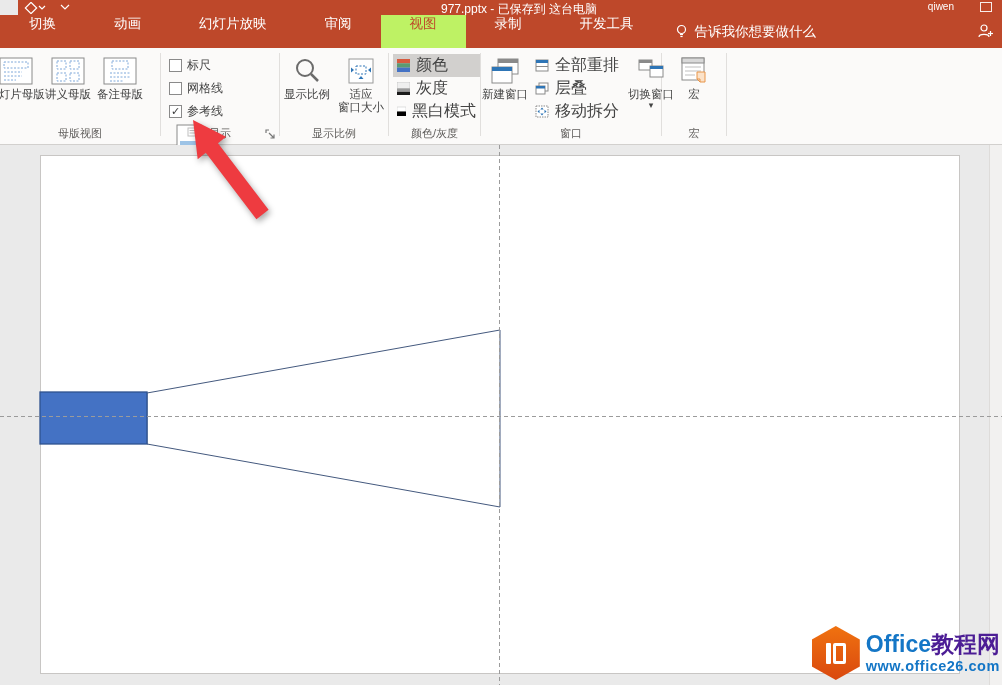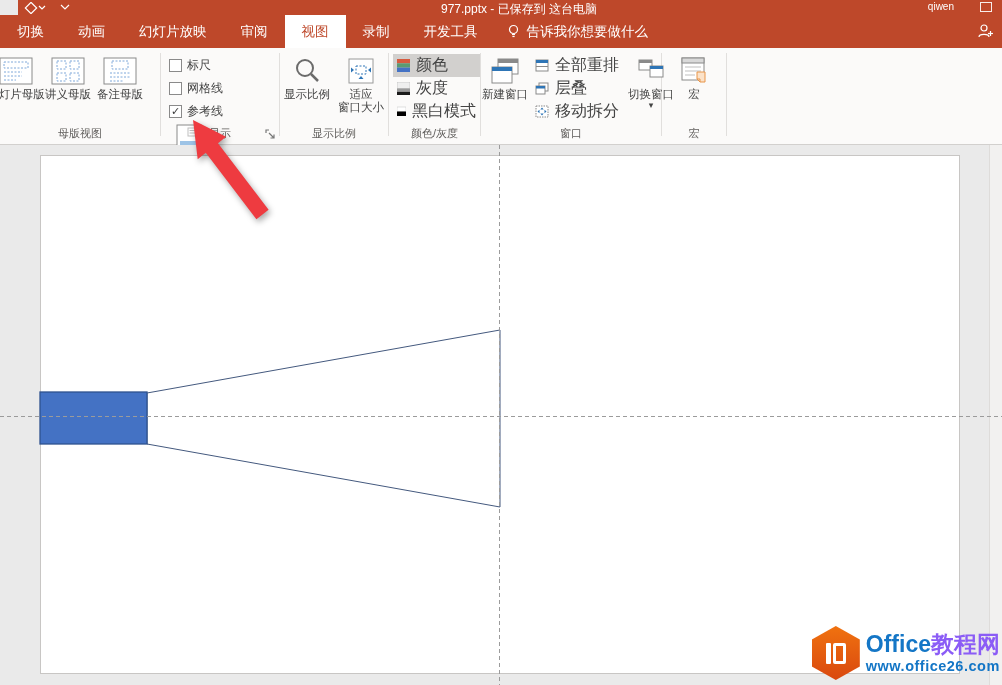--- a/index.html
+++ b/index.html
@@ -8,22 +8,22 @@
 
   
   .titlebar { position:absolute; left:8px; top:0; width:100%; height:15px; background:#BE482A; overflow:hidden; color:#fff;margin-left:10px; }
   .titlebar .qat { position:absolute; left:6px; top:2px; display:flex; gap:14px; align-items:center; }
   .titlebar .doc-title { position:absolute; left:0; right:0; top:1px; text-align:center; font-size:12px; color:#fff; white-space:nowrap; }
   .titlebar .tb-right { position:absolute; right:28px; top:1px; display:flex; gap:26px; align-items:center; font-size:10px; }
   .mini-ico { width:12px; height:10px; border:1px solid rgba(255,255,255,.9); display:inline-block; }
 
   
   .tabbar { position:absolute; left:0; top:15px; width:100%; height:33px; background:#BE482A; display:flex; align-items:stretch; }
-  .tab { display:flex; align-items:center; padding:0 17px; color:#fff; font-size:13.5px; cursor:default; }
-  .tab.active { background:#ffffff; color:#BE482A; }
+  .tab { display:flex; align-items:flex-start; padding:0 29px; color:#fff; font-size:13.5px; cursor:default; }
+  .tab.active { background:#bef264; color:#BE482A; }
   .tellme { display:flex; align-items:center; gap:7px; padding:0 12px; color:#fff; font-size:13.5px; }
   .share-btn { position:absolute; right:8px; top:7px; }
 
   
   .ribbon { position:absolute; left:0; top:48px; width:100%; height:97px; background:#FBFAF9; border-bottom:1px solid #D2D0CE; display:flex; align-items:stretch; }
   .rgroup { position:relative; padding-top:6px; height:100%; flex:none; }
   .rdivider { width:1px; background:#E1DFDD; margin:5px 0 8px 0; flex:none; }
   .grp-label { position:absolute; bottom:3px; left:0; right:0; text-align:center; font-size:11px; color:#605E5C; white-space:nowrap; }
   .bigbtn { display:flex; flex-direction:column; align-items:center; width:52px; flex:none; }
   .bigbtn .ico { height:34px; display:flex; align-items:center; justify-content:center; }
@@ -65,21 +65,21 @@
   .logo { position:absolute; right:2px; bottom:5px; z-index:50; display:flex; align-items:center; }
   .hex { width:48px; height:54px; background:linear-gradient(180deg,#F0720F,#D9480F);
     clip-path:polygon(50% 0,100% 25%,100% 75%,50% 100%,0 75%,0 25%);
     display:flex; align-items:center; justify-content:center; }
   .hex .door { display:flex; align-items:center; }
   .hex .bar { width:5px; height:21px; background:#fff; border-radius:1px; }
   .hex .frame { width:13px; height:21px; border:3px solid #fff; border-radius:2px; margin-left:2px; }
   .logo-text { margin-left:6px; line-height:1; }
   .logo-line1 { font-size:23px; font-weight:bold; white-space:nowrap; }
   .brand-blue { color:#1476C6;margin-top:32px; }
-  .brand-orange { color:#8b5cf6; }
+  .brand-orange { color:#4c1d95; }
   .logo-line2 { font-size:14.5px; font-weight:bold; color:#1476C6; margin-top:3px; letter-spacing:.5px; }
 
   svg { display:block; }
 </style>
 </head>
 <body>
 
 <div id="app">
 
   <div class="titlebar">

